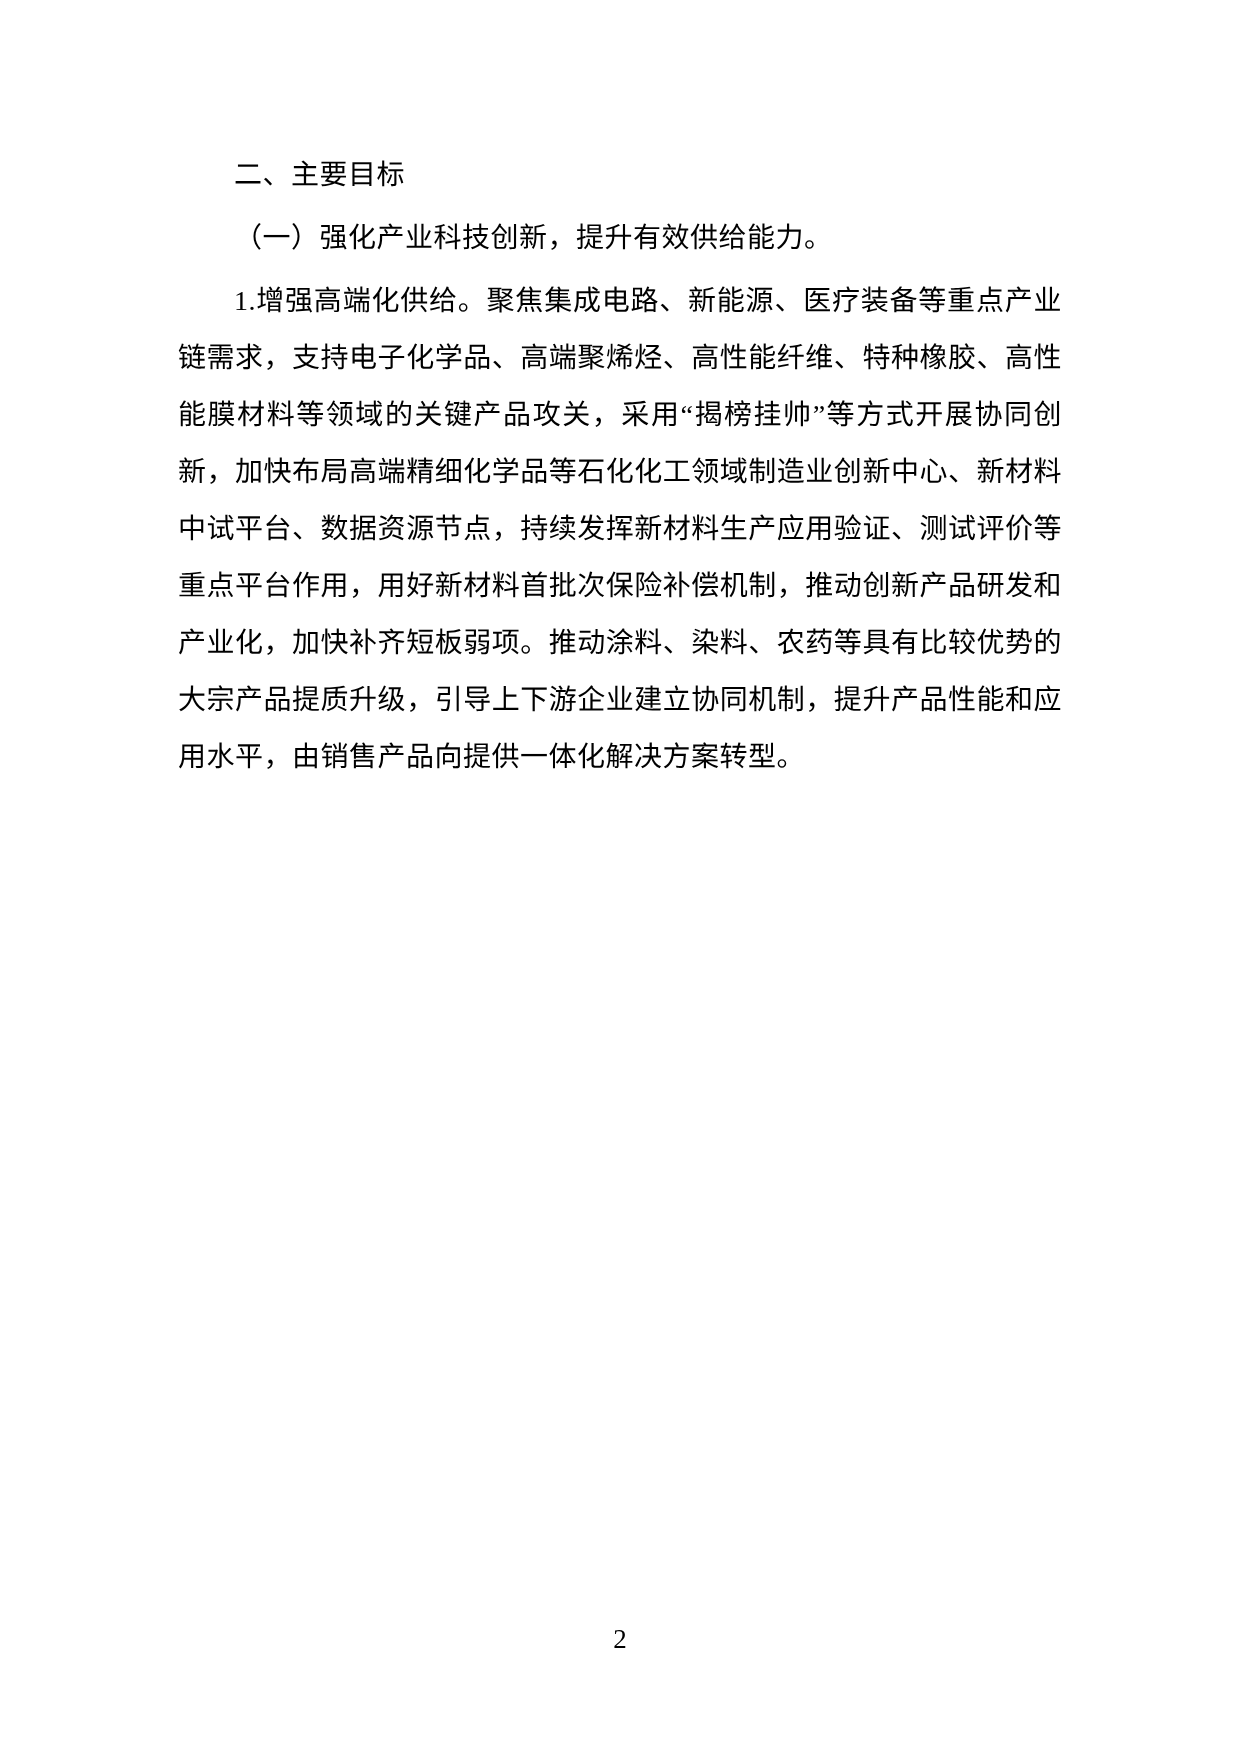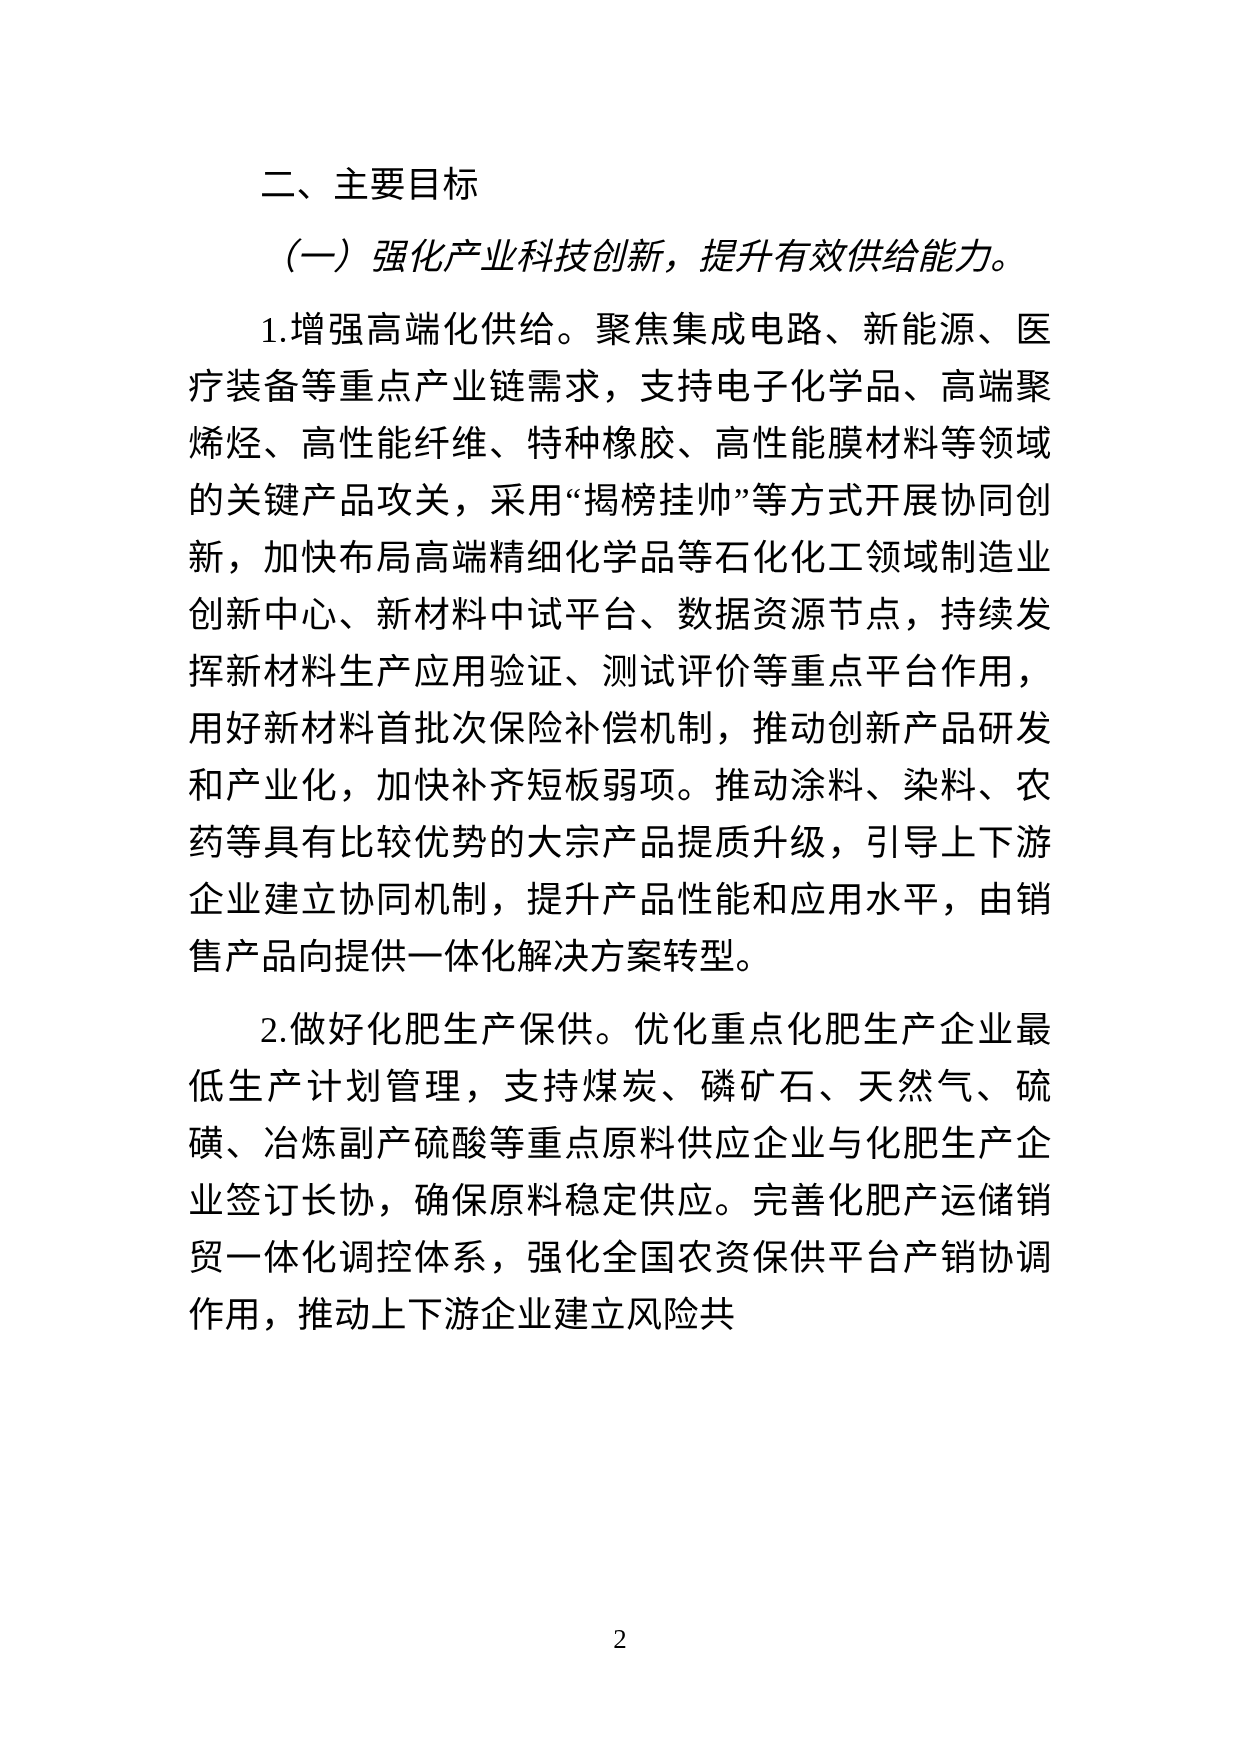--- a/index.html
+++ b/index.html
@@ -17,40 +17,39 @@
     overflow: hidden;
   }
   .content {
     position: absolute;
     left: 172px;
     top: 140px;
     width: 896px;
   }
   .content p,
   .content h2 {
-    margin: 16px;
+    margin: 6px;
     padding: 0;
-    font-size: 36px;
+    font-size: 28px;
     line-height: 57px;
     text-indent: 2em;
     text-align: justify;
     text-align-last: left;
     font-weight: normal;
     letter-spacing: 0.5px;
   }
   
   .hei-heading {
     font-family: "Liberation Sans", sans-serif;
     font-weight: 700;
     letter-spacing: 1px;
   }
   
   .kai-subheading {
     font-weight: 700;
-    font-style: italic;
   }
   
   .lead {
     font-weight: 400;
   }
   .page-number {
     position: absolute;
     top: 1622px;
     left: 0;
     width: 100%;
@@ -68,18 +67,17 @@
   <div class="content">
 
     <h2 class="hei-heading">二、主要目标</h2>
 
 
 
     <p class="kai-subheading">（一）强化产业科技创新，提升有效供给能力。</p>
 
     <p><span class="lead">1.增强高端化供给。</span><span>聚焦集成电路、新能源、医疗装备等重点产业链需求，支持电子化学品、高端聚烯烃、高性能纤维、特种橡胶、高性能膜材料等领域的关键产品攻关，采用“揭榜挂帅”等方式开展协同创新，加快布局高端精细化学品等石化化工领域制造业创新中心、新材料中试平台、数据资源节点，持续发挥新材料生产应用验证、测试评价等重点平台作用，用好新材料首批次保险补偿机制，推动创新产品研发和产业化，加快补齐短板弱项。推动涂料、染料、农药等具有比较优势的大宗产品提质升级，引导上下游企业建立协同机制，提升产品性能和应用水平，由销售产品向提供一体化解决方案转型。</span></p>
 
-    <p><span class="lead">2.做好化肥生产保供。</span><span>优化重点化肥生产企业最低生产计划管理，支持煤炭、磷矿石、天然气、硫磺、冶炼副产硫酸等重点原料供应企业与化肥生产企业签订长协，确保原料稳定供应。完善化肥产运储销贸一体化调控体系，强化全国农资保供平台产销协调作用，推动上下游企业建立风险共</span></p>
 
   </div>
 
   <div class="page-number">2</div>
 </div>
 
 </body></html>

